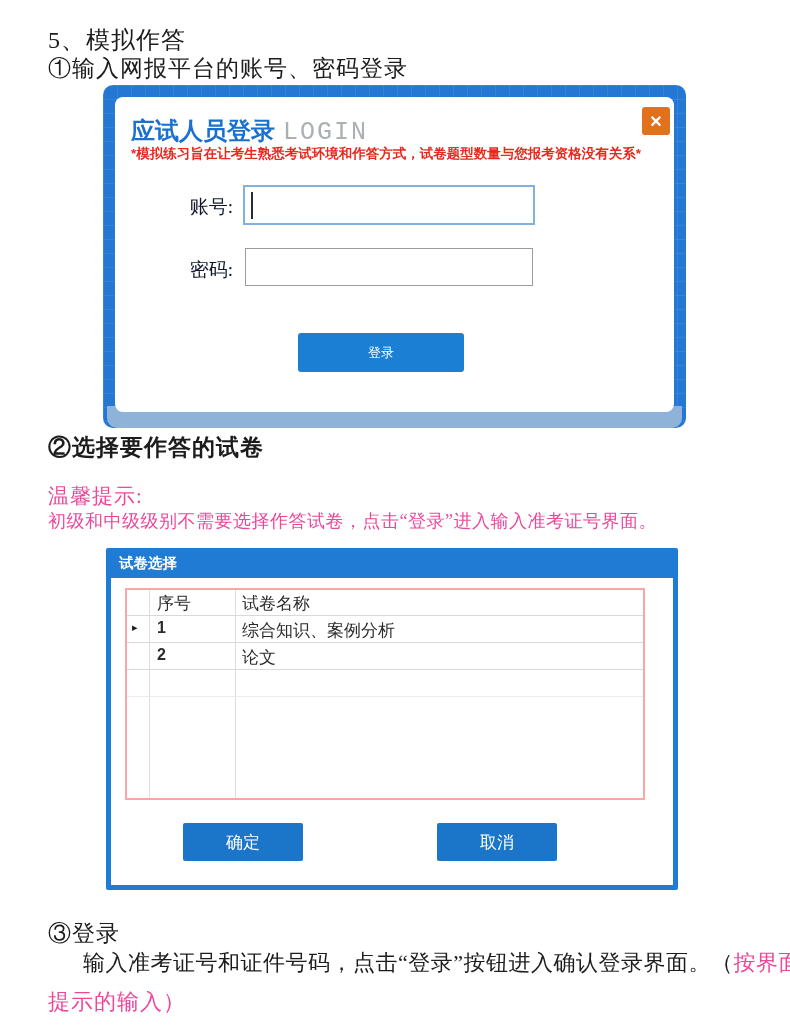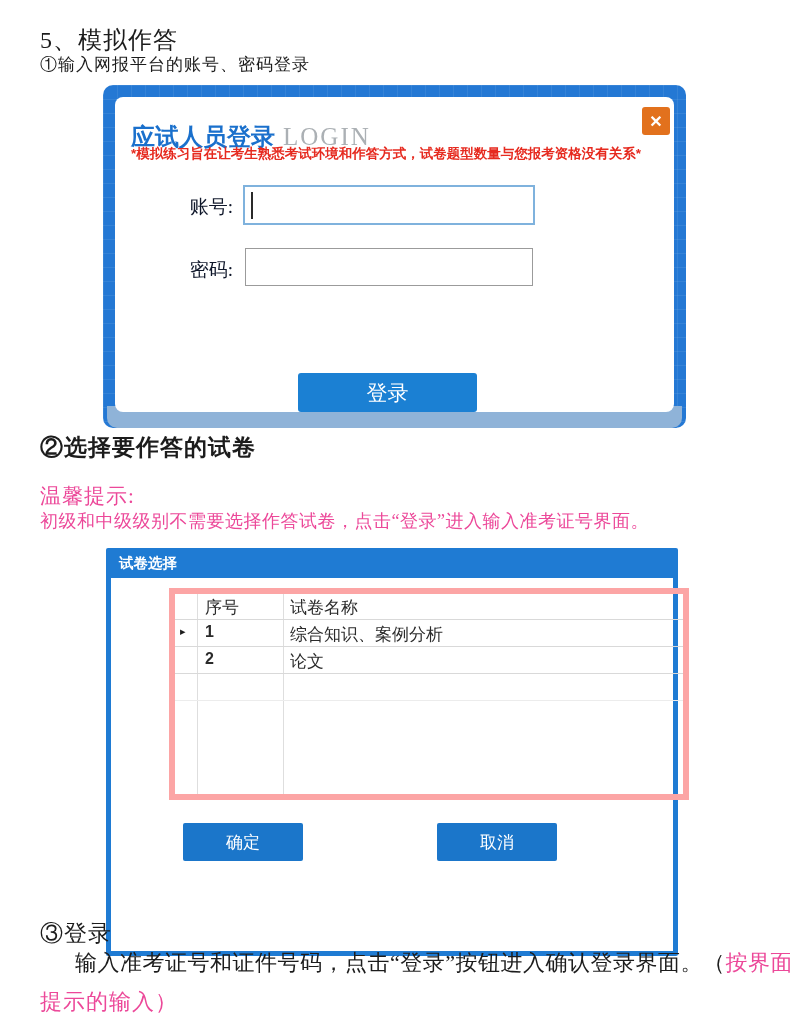--- a/index.html
+++ b/index.html
@@ -1,62 +1,62 @@
 <!DOCTYPE html>
 <html><head>
 <meta charset="utf-8">
 <style>
   html,body{margin:0;padding:0;background:#ffffff;}
   #page{position:relative;width:790px;height:1034px;background:#fff;overflow:hidden;
         font-family:"Liberation Serif","DejaVu Serif",serif;color:#1c1c1c;}
 
-  .docline{position:absolute;white-space:nowrap;letter-spacing:1px;}
+  .docline{position:absolute;white-space:nowrap;letter-spacing:1px;margin-left:8px;}
   .red{color:#ec4899;}
 
   
   .login-frame{position:absolute;left:103px;top:85px;width:583px;height:343px;
      background-color:#2478d4;
      background-image:linear-gradient(rgba(255,255,255,.08) 1px,transparent 1px),
                       linear-gradient(90deg,rgba(255,255,255,.08) 1px,transparent 1px);
      background-size:14px 14px;border-radius:10px;}
   .login-footer{position:absolute;left:4px;right:4px;bottom:0;height:22px;
      background:#8fb3d8;border-radius:0 0 10px 10px;z-index:1;}
   .login-card{position:absolute;left:12px;top:12px;right:12px;bottom:16px;
      background:#ffffff;border-radius:8px;z-index:2;}
-  .login-title-cn{position:absolute;left:16px;top:24px;
-     font-family:Liberation Serif, serif;
+  .login-title-cn{position:absolute;left:16px;top:18px;
+     font-family:Liberation Mono, monospace;
      font-size:24px;font-weight:bold;color:#1a70cc;}
   .login-title-en{font-weight:normal;color:#abb0b4;font-size:25px;letter-spacing:2px;margin-left:8px;}
   .close-btn{position:absolute;right:4px;top:10px;width:28px;height:28px;background:#e2711d;
      border-radius:3px;display:flex;align-items:center;justify-content:center;cursor:pointer;}
   .close-btn span{color:#fff;font-family:"Liberation Sans",sans-serif;font-size:16px;font-weight:bold;}
   .login-warning{position:absolute;left:16px;top:48px;
      font-family:"Liberation Sans","DejaVu Sans",sans-serif;
      font-size:13.5px;font-weight:bold;color:#e62a1f;white-space:nowrap;}
   .fld-label{position:absolute;width:60px;text-align:right;font-size:19px;color:#0f172a;}
   .lbl-account{left:58px;top:97px;}
   .lbl-password{left:58px;top:160px;}
   .inp{position:absolute;background:#fff;box-sizing:border-box;}
   .inp-account{left:128px;top:88px;width:292px;height:40px;border:2px solid #7fb2dd;}
   .inp-password{left:130px;top:151px;width:288px;height:38px;border:1px solid #9b9b9b;}
   .caret{position:absolute;left:6px;top:5px;width:2px;height:27px;background:#2a2a2a;}
-  .login-btn{position:absolute;left:183px;top:236px;width:179px;height:39px;background:#1b80d3;
+  .login-btn{position:absolute;left:183px;top:236px;width:166px;height:39px;background:#1b80d3;
      border-radius:3px;display:flex;align-items:center;justify-content:center;cursor:pointer;
-     color:#fff;font-family:"Liberation Sans",sans-serif;font-size:21px;margin-top:40px;}
+     color:#fff;font-family:"Liberation Sans",sans-serif;font-size:13px;}
   .login-hint{position:absolute;left:12px;top:281px;color:#f07a1a;font-weight:bold;
      font-family:"Liberation Sans","DejaVu Sans",sans-serif;font-size:15px;white-space:nowrap;}
 
   
-  .paper-frame{position:absolute;left:106px;top:548px;width:572px;height:408px;
+  .paper-frame{position:absolute;left:106px;top:548px;width:572px;height:342px;
      background:#1f7bd3;border-radius:2px;}
   .paper-titlebar{height:30px;line-height:30px;padding-left:13px;color:#fff;
      font-family:"Liberation Sans","DejaVu Sans",sans-serif;font-size:14.5px;font-weight:bold;}
   .paper-body{position:absolute;left:5px;right:5px;top:30px;bottom:5px;background:#fff;}
   .paper-table{position:absolute;left:14px;top:10px;width:520px;height:212px;
-     border:6px solid #fca5a5;box-sizing:border-box;margin-left:44px;}
+     border:2px solid #fca5a5;box-sizing:border-box;}
   .vline{position:absolute;top:0;bottom:0;width:1px;background:#dedede;}
   .v1{left:22px;} .v2{left:108px;}
   .hline{position:absolute;left:0;right:0;height:1px;background:#d9d9d9;}
   .h1{top:25px;} .h2{top:52px;} .h3{top:79px;} .h4{top:106px;background:#ececec;}
   .t-cell{position:absolute;white-space:nowrap;font-size:17px;color:#2b2b2b;}
   .hdr-no{left:30px;top:2px;} .hdr-name{left:115px;top:2px;}
   .cell-no{left:30px;font-family:"Liberation Sans",sans-serif;font-weight:bold;font-size:16px;}
   .cell-name{left:115px;}
   .r1{top:29px;} .r2{top:56px;}
   .row-marker{position:absolute;left:5px;top:31px;font-size:11px;color:#1c1c1c;
@@ -65,21 +65,21 @@
      display:flex;align-items:center;justify-content:center;cursor:pointer;color:#fff;
      font-family:"Liberation Sans",sans-serif;font-size:17px;}
   .btn-ok{left:72px;} .btn-cancel{left:326px;}
 </style>
 </head>
 <body>
 
 <div id="page">
 
   <div class="docline" style="left:40px;top:24px;font-size:24px;">5、模拟作答</div>
-  <div class="docline" style="left:40px;top:53px;font-size:17px;">①输入网报平台的账号、密码登录</div>
+  <div class="docline" style="left:40px;top:53px;font-size:23px;">①输入网报平台的账号、密码登录</div>
 
   <div class="login-frame">
     <div class="login-footer"></div>
     <div class="login-card">
       <div class="login-title-cn">
         <span>应试人员登录</span><span class="login-title-en">LOGIN</span>
       </div>
       <div class="close-btn">
         <span>✕</span>
       </div>

